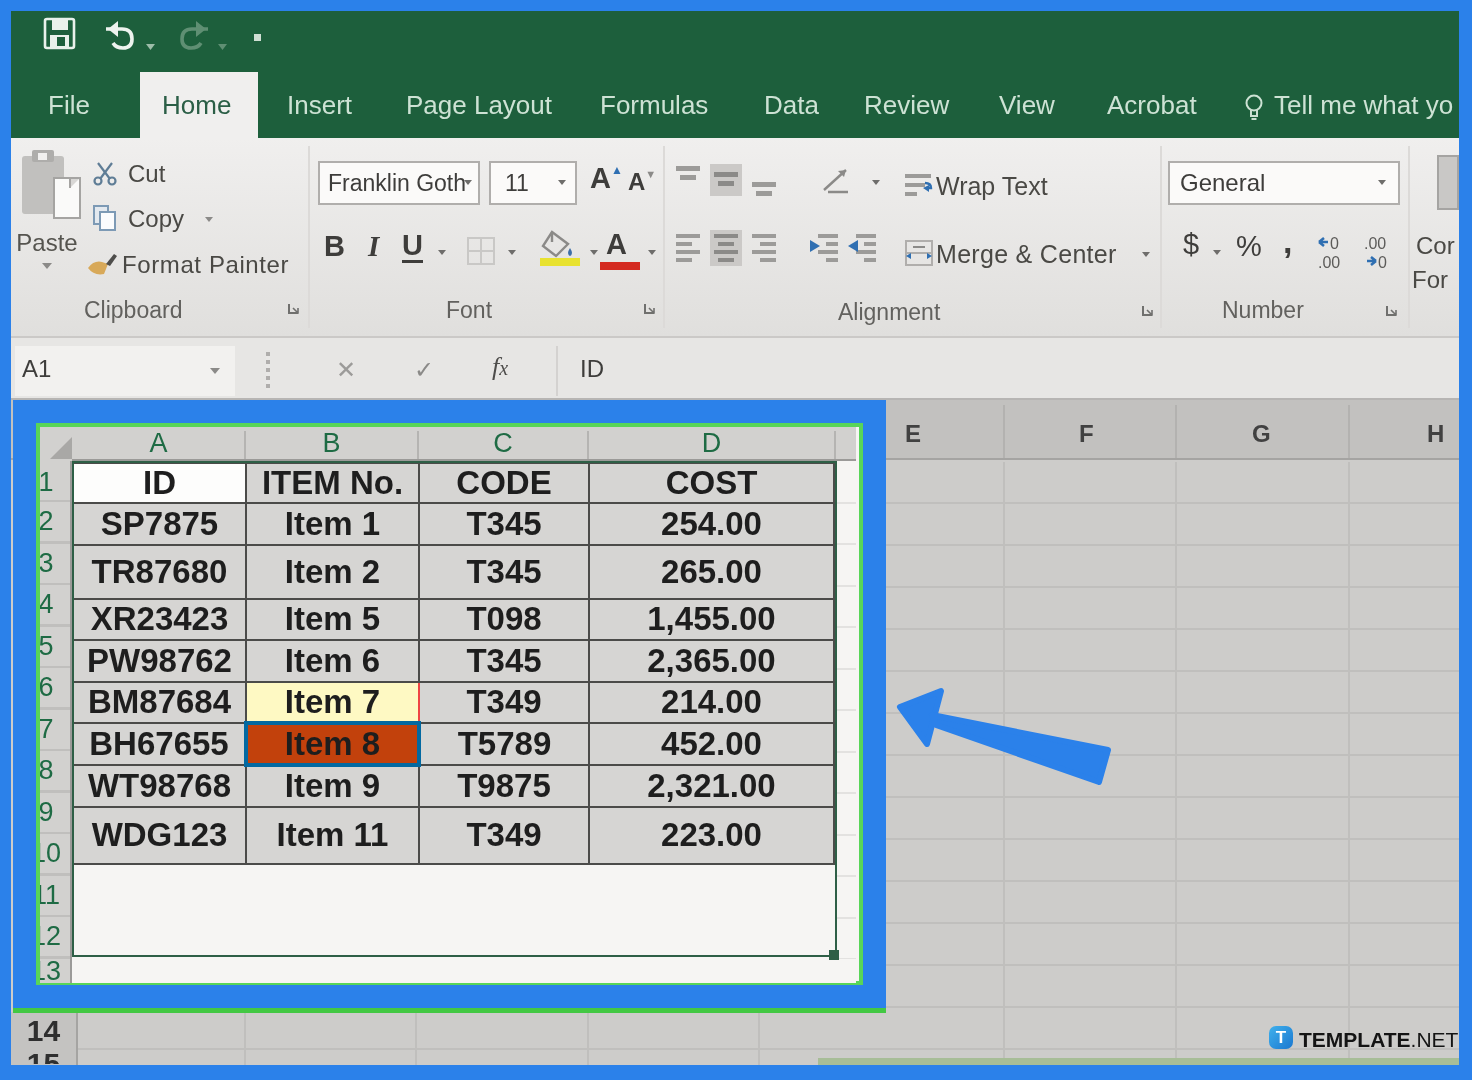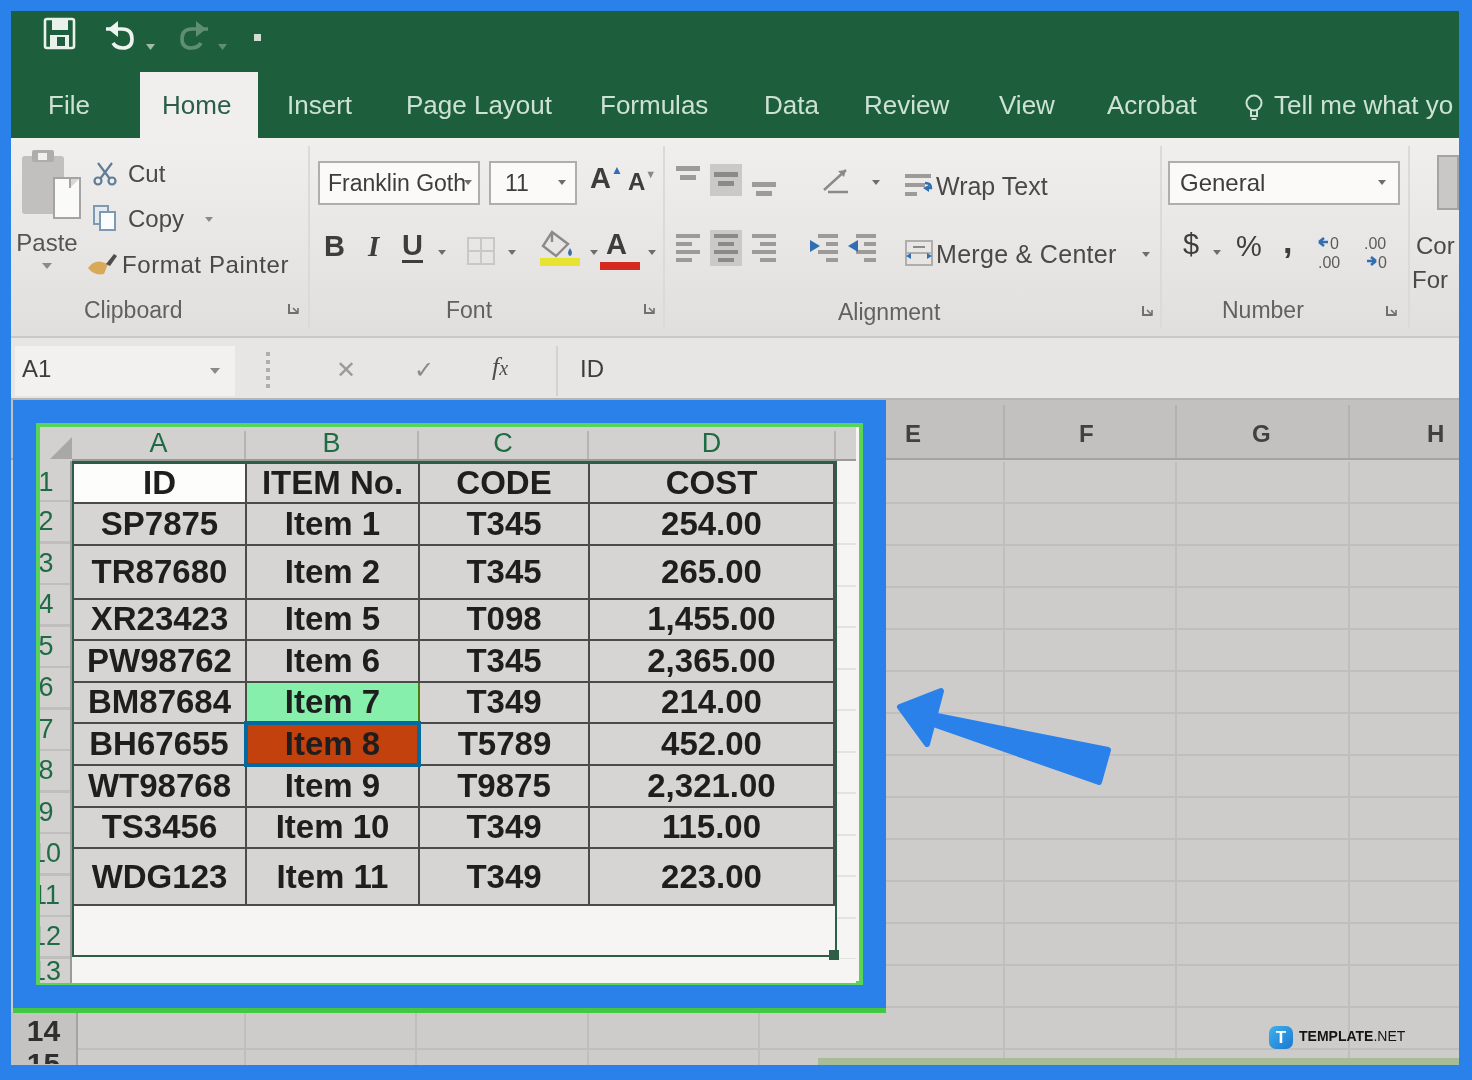--- a/index.html
+++ b/index.html
@@ -285,21 +285,21 @@
 <div class="abs" style="left:11px;top:1047px;width:65px;text-align:center;font-size:30px;color:#2f2f2f;font-weight:bold;clip-path:inset(0 0 17px 0)">15</div>
 <div class="vline" style="left:244px;top:1012px;height:53px"></div>
 <div class="vline" style="left:415px;top:1012px;height:53px"></div>
 <div class="vline" style="left:587px;top:1012px;height:53px"></div>
 <div class="vline" style="left:758px;top:1012px;height:53px"></div>
 
 <div class="abs" style="left:13px;top:1008px;width:873px;height:5px;background:#43c843"></div>
 <div class="abs" style="left:818px;top:1058px;width:641px;height:7px;background:#a7bd97"></div>
 
 <div class="abs" style="left:1269px;top:1026px;width:24px;height:23px;border-radius:7px;background:linear-gradient(135deg,#3fb0ec,#1b78d0);color:#fff;font-weight:bold;font-size:17px;text-align:center;line-height:23px">T</div>
-<div class="abs" style="left:1299px;top:1028px;font-size:14px;color:#141414"><b>TEMPLATE</b>.NET</div>
+<div class="abs" style="left:1299px;top:1028px;font-size:21px;color:#141414"><b>TEMPLATE</b>.NET</div>
 
 <svg class="abs" style="left:880px;top:670px" width="250" height="130" viewBox="0 0 250 130">
   <g fill="#2b81ea" stroke="#2b81ea" stroke-width="6" stroke-linejoin="round">
     <path d="M 20 37 L 61 21 L 47 74 Z"></path>
     <path d="M 52 45 L 228 80 L 219 112 L 56 55 Z"></path>
   </g>
 </svg>
 
 <div class="abs" style="left:13px;top:400px;width:873px;height:608px;background:#2b81ea">
   <div class="abs" style="left:23px;top:23px;width:827px;height:562px;border:4px solid #58d558;background:#f6f5f3"></div>
@@ -371,41 +371,35 @@
           <td style="border:2px solid #4b4b49;background:#d6d5d3">1,455.00</td>
         </tr>
     <tr style="height:41.5px">
           <td style="border:2px solid #4b4b49;background:#d6d5d3">PW98762</td>
           <td style="border:2px solid #4b4b49;background:#d6d5d3">Item 6</td>
           <td style="border:2px solid #4b4b49;background:#d6d5d3">T345</td>
           <td style="border:2px solid #4b4b49;background:#d6d5d3">2,365.00</td>
         </tr>
     <tr style="height:41.5px">
           <td style="border:2px solid #4b4b49;background:#d6d5d3">BM87684</td>
-          <td style="border:2px solid #4d7c0f;background:#86efac">Item 7</td>
+          <td style="border:2px solid #ef4444;background:#fef9c3">Item 7</td>
           <td style="border:2px solid #4b4b49;background:#d6d5d3">T349</td>
           <td style="border:2px solid #4b4b49;background:#d6d5d3">214.00</td>
         </tr>
     <tr style="height:41.5px">
           <td style="border:2px solid #4b4b49;background:#d6d5d3">BH67655</td>
           <td style="border:4px solid #0369a1;background:#c2410c">Item 8</td>
           <td style="border:2px solid #4b4b49;background:#d6d5d3">T5789</td>
           <td style="border:2px solid #4b4b49;background:#d6d5d3">452.00</td>
         </tr>
     <tr style="height:41.5px">
           <td style="border:2px solid #4b4b49;background:#d6d5d3">WT98768</td>
           <td style="border:2px solid #4b4b49;background:#d6d5d3">Item 9</td>
           <td style="border:2px solid #4b4b49;background:#d6d5d3">T9875</td>
           <td style="border:2px solid #4b4b49;background:#d6d5d3">2,321.00</td>
-        </tr>
-    <tr style="height:41.5px">
-          <td style="border:2px solid #4b4b49;background:#d6d5d3">TS3456</td>
-          <td style="border:2px solid #4b4b49;background:#d6d5d3">Item 10</td>
-          <td style="border:2px solid #4b4b49;background:#d6d5d3">T349</td>
-          <td style="border:2px solid #4b4b49;background:#d6d5d3">115.00</td>
         </tr>
     <tr style="height:57px">
           <td style="border:2px solid #4b4b49;background:#d6d5d3">WDG123</td>
           <td style="border:2px solid #4b4b49;background:#d6d5d3">Item 11</td>
           <td style="border:2px solid #4b4b49;background:#d6d5d3">T349</td>
           <td style="border:2px solid #4b4b49;background:#d6d5d3">223.00</td>
         </tr>
   </tbody>
     </table>
   <div class="abs" style="left:32px;top:34px;width:765px;height:496px;border:2px solid #2e5f46;pointer-events:none"></div>

